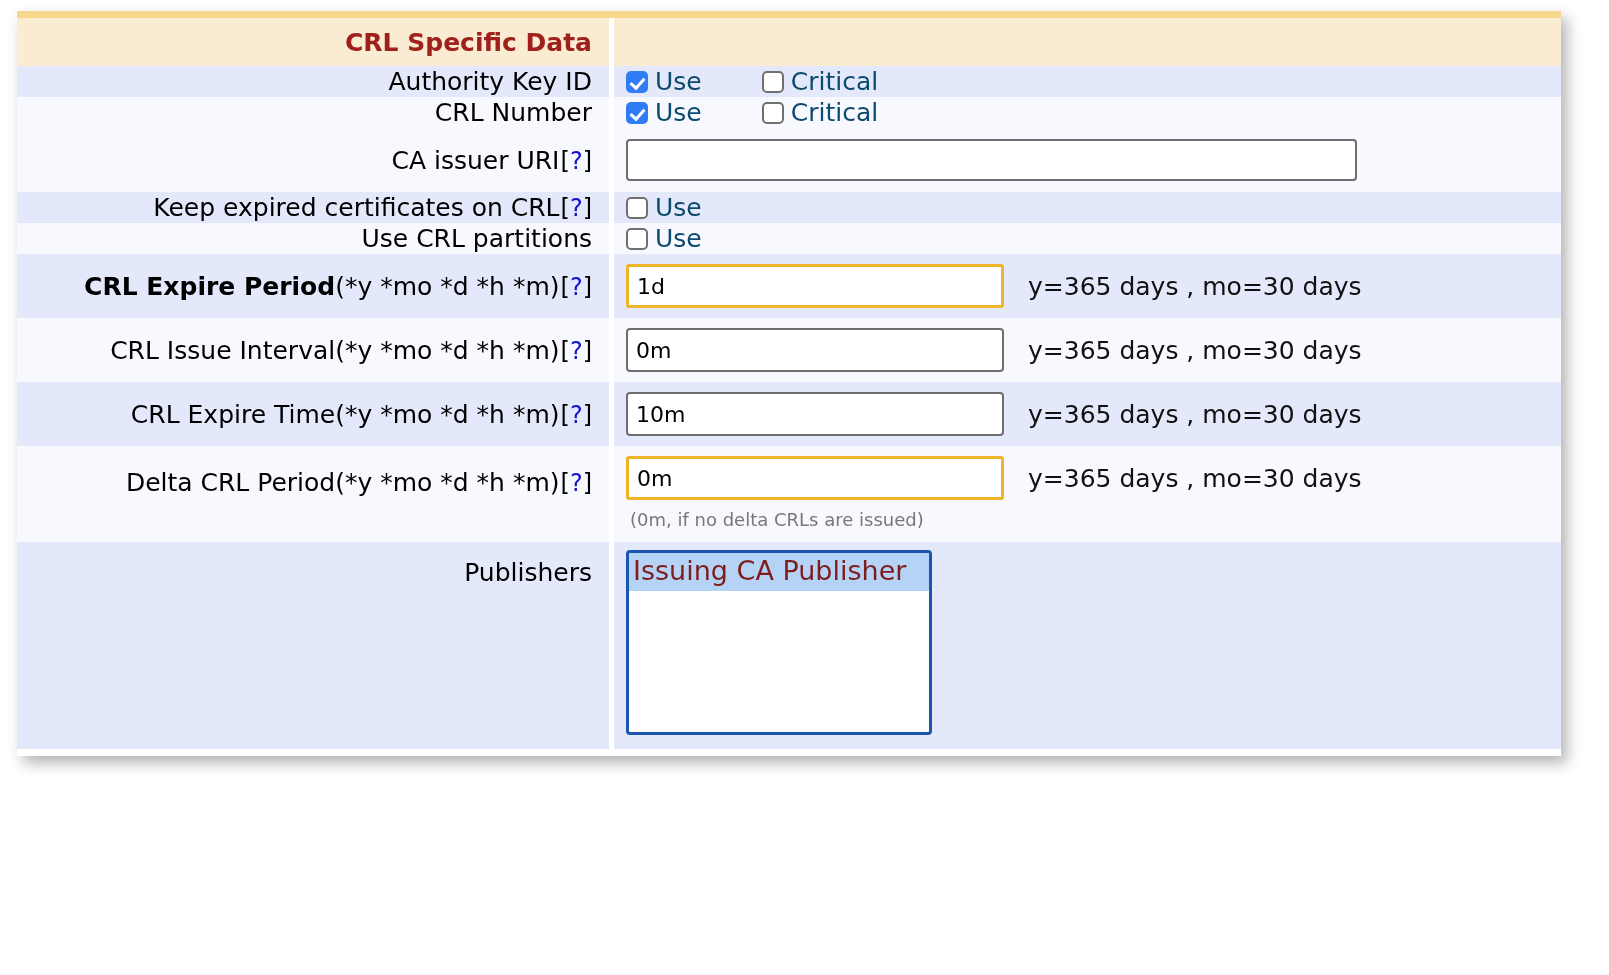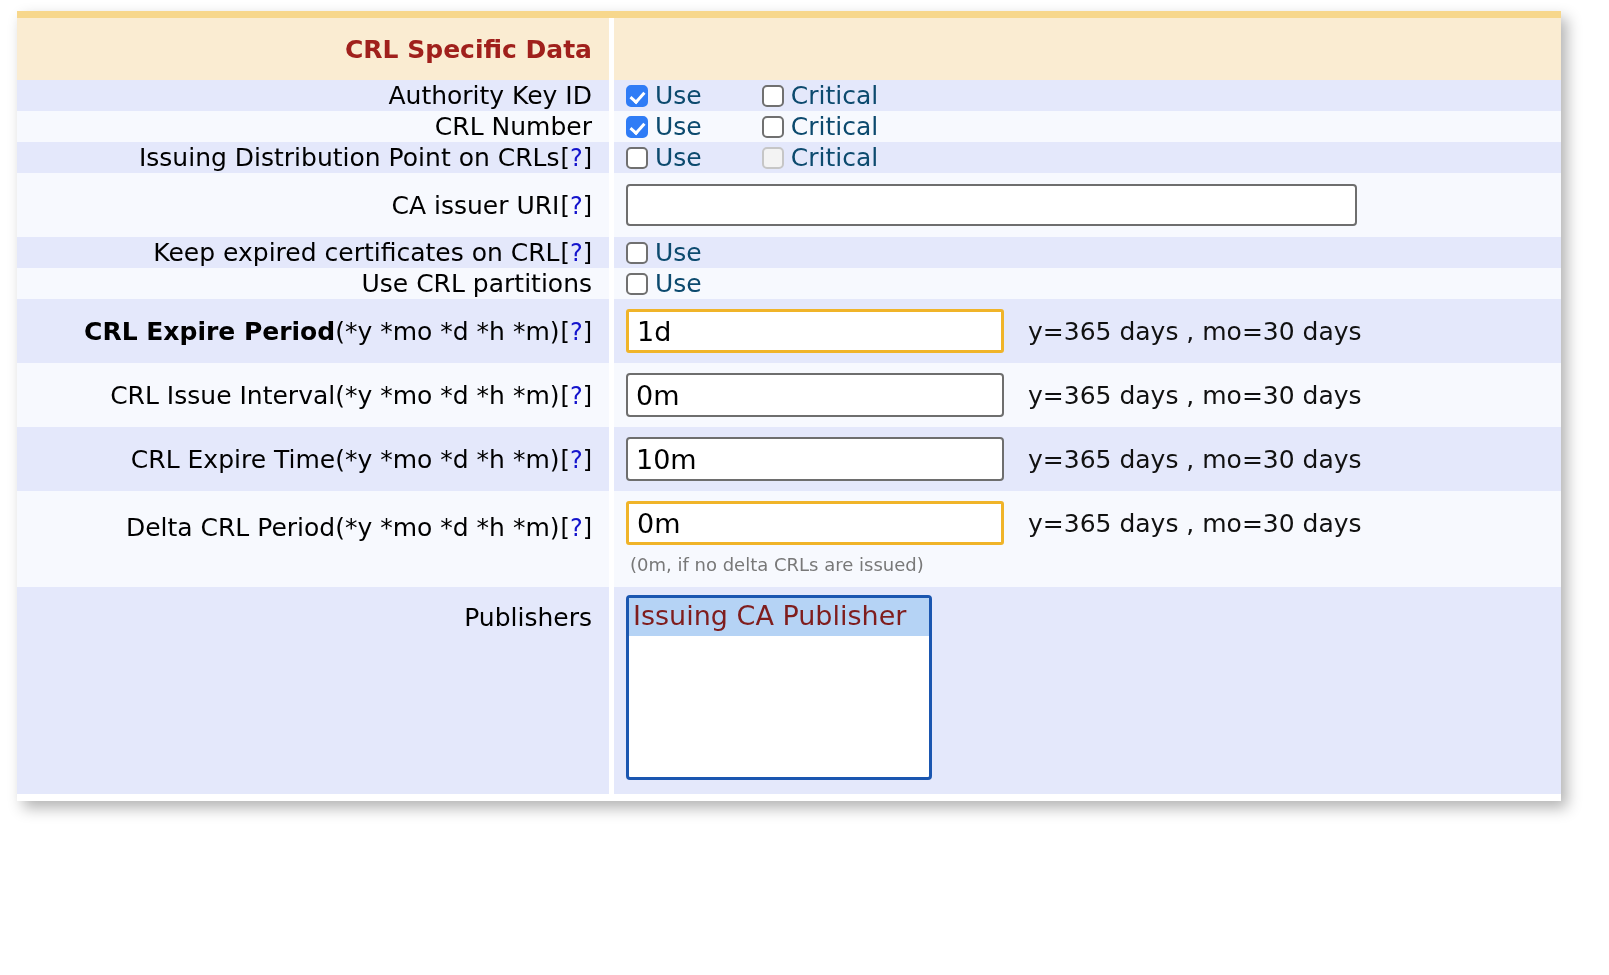--- a/index.html
+++ b/index.html
@@ -41,21 +41,21 @@
   }
 
   col.c-label { width: 592px; }
   col.c-gap   { width: 5px;   }
   col.c-ctl   { width: auto;  }
 
   
   .hdr-label,
   .hdr-ctl {
     background: #faecd2;
-    height: 62px;
+    height: 48px;
     padding: 0;
   }
   .hdr-label {
     text-align: right;
     padding-right: 17px;
     color: #a0201c;
     font-weight: bold;
     font-size: 25px;
     white-space: nowrap;
   }
@@ -133,21 +133,21 @@
     font-size: 25px;
     line-height: 1;
     color: #0c4a6e;
     white-space: nowrap;
   }
 
   
   .txt {
     box-sizing: border-box;
     font-family: "DejaVu Sans", "Liberation Sans", sans-serif;
-    font-size: 27px;
+    font-size: 22px;
     color: #000000;
     background: #ffffff;
     border: 2px solid #6e6e6e;
     border-radius: 4px;
     padding: 2px 8px;
     outline: none;
   }
   .txt.wide  { width: 731px; height: 42px; }
   .txt.small { width: 378px; height: 44px; }
   .txt.warn  { border: 3px solid #f0b429; border-radius: 3px; }
@@ -237,36 +237,20 @@
                 <span class="cblabel">Use</span>
               </label>
               <label class="cbwrap">
                 <span class="cbox"></span>
                 <span class="cblabel">Critical</span>
               </label>
             </div>
           </td>
         </tr>
 
-        <tr class="odd">
-          <td class="lbl"><span>Issuing Distribution Point on CRLs</span><a class="help" href="#"><span>[</span><span class="q">?</span><span>]</span></a></td>
-          <td class="gap"></td>
-          <td class="ctl">
-            <div class="cbrow">
-              <label class="cbwrap">
-                <span class="cbox"></span>
-                <span class="cblabel">Use</span>
-              </label>
-              <label class="cbwrap">
-                <span class="cbox disabled"></span>
-                <span class="cblabel">Critical</span>
-              </label>
-            </div>
-          </td>
-        </tr>
 
         <tr class="even">
           <td class="lbl"><span>CA issuer URI</span><a class="help" href="#"><span>[</span><span class="q">?</span><span>]</span></a></td>
           <td class="gap"></td>
           <td class="ctl" style="padding-top:11px;padding-bottom:11px;">
             <input class="txt wide" type="text" value="" style="">
           </td>
         </tr>
 
         <tr class="odd">

